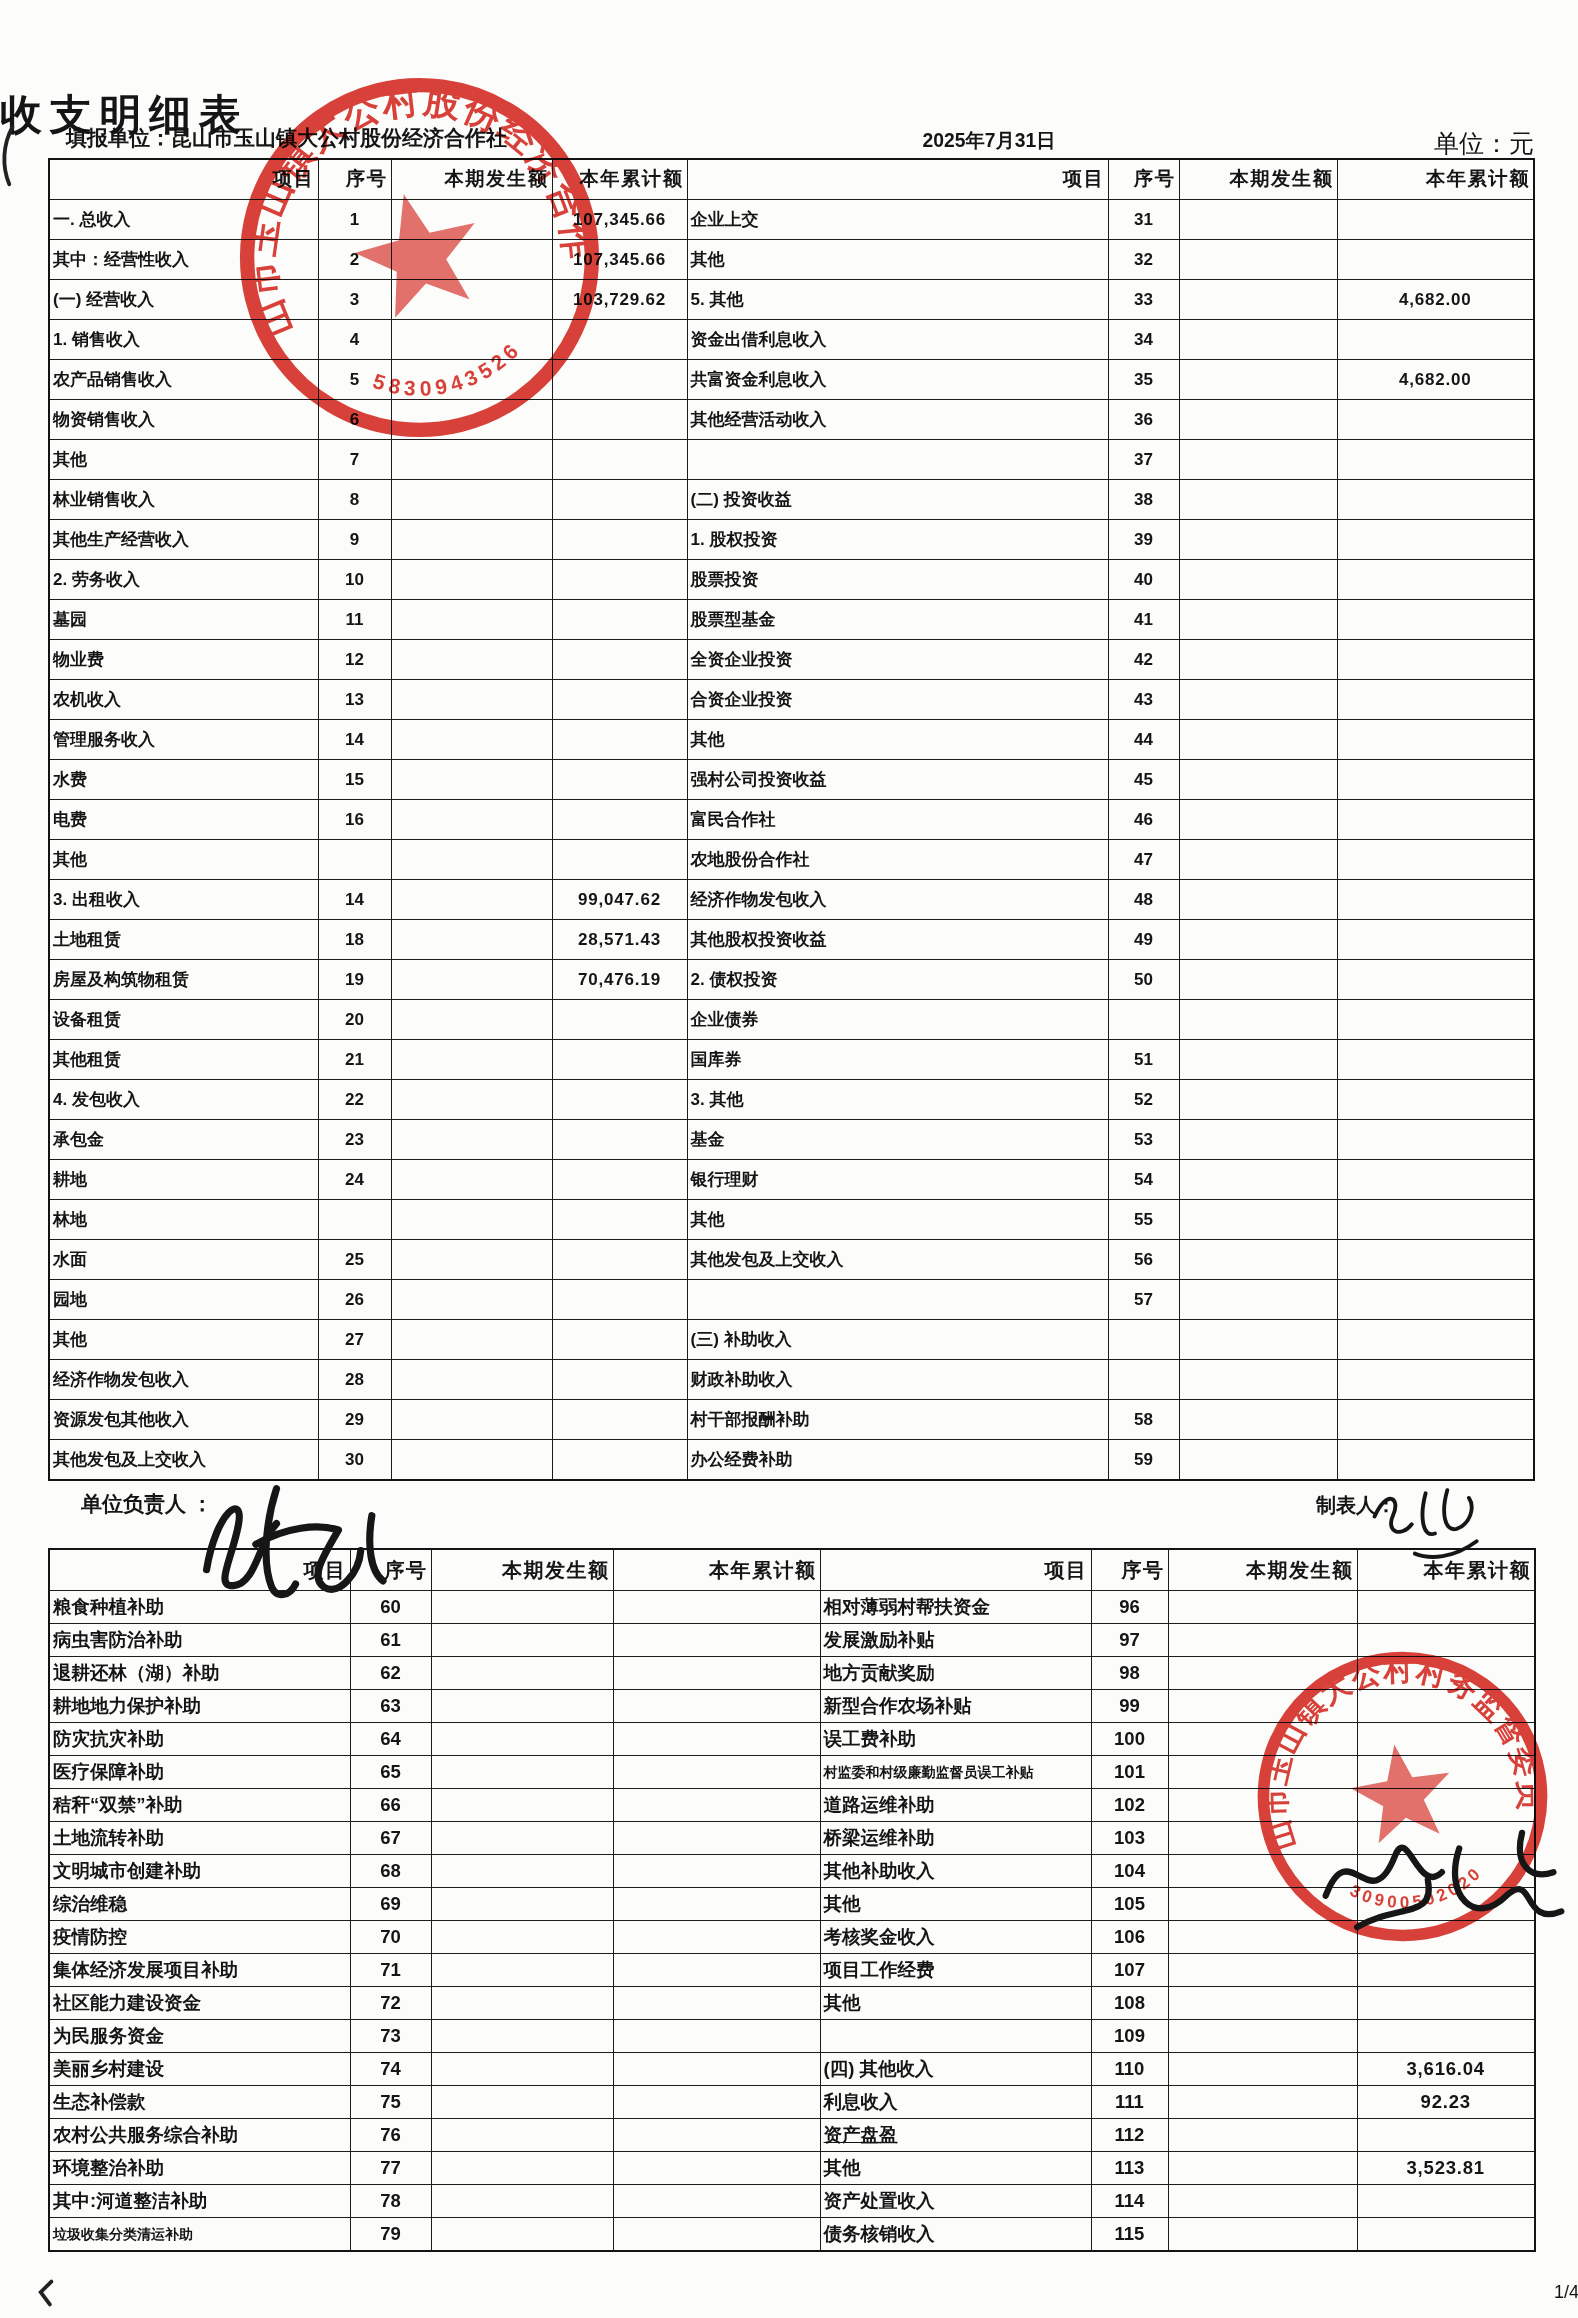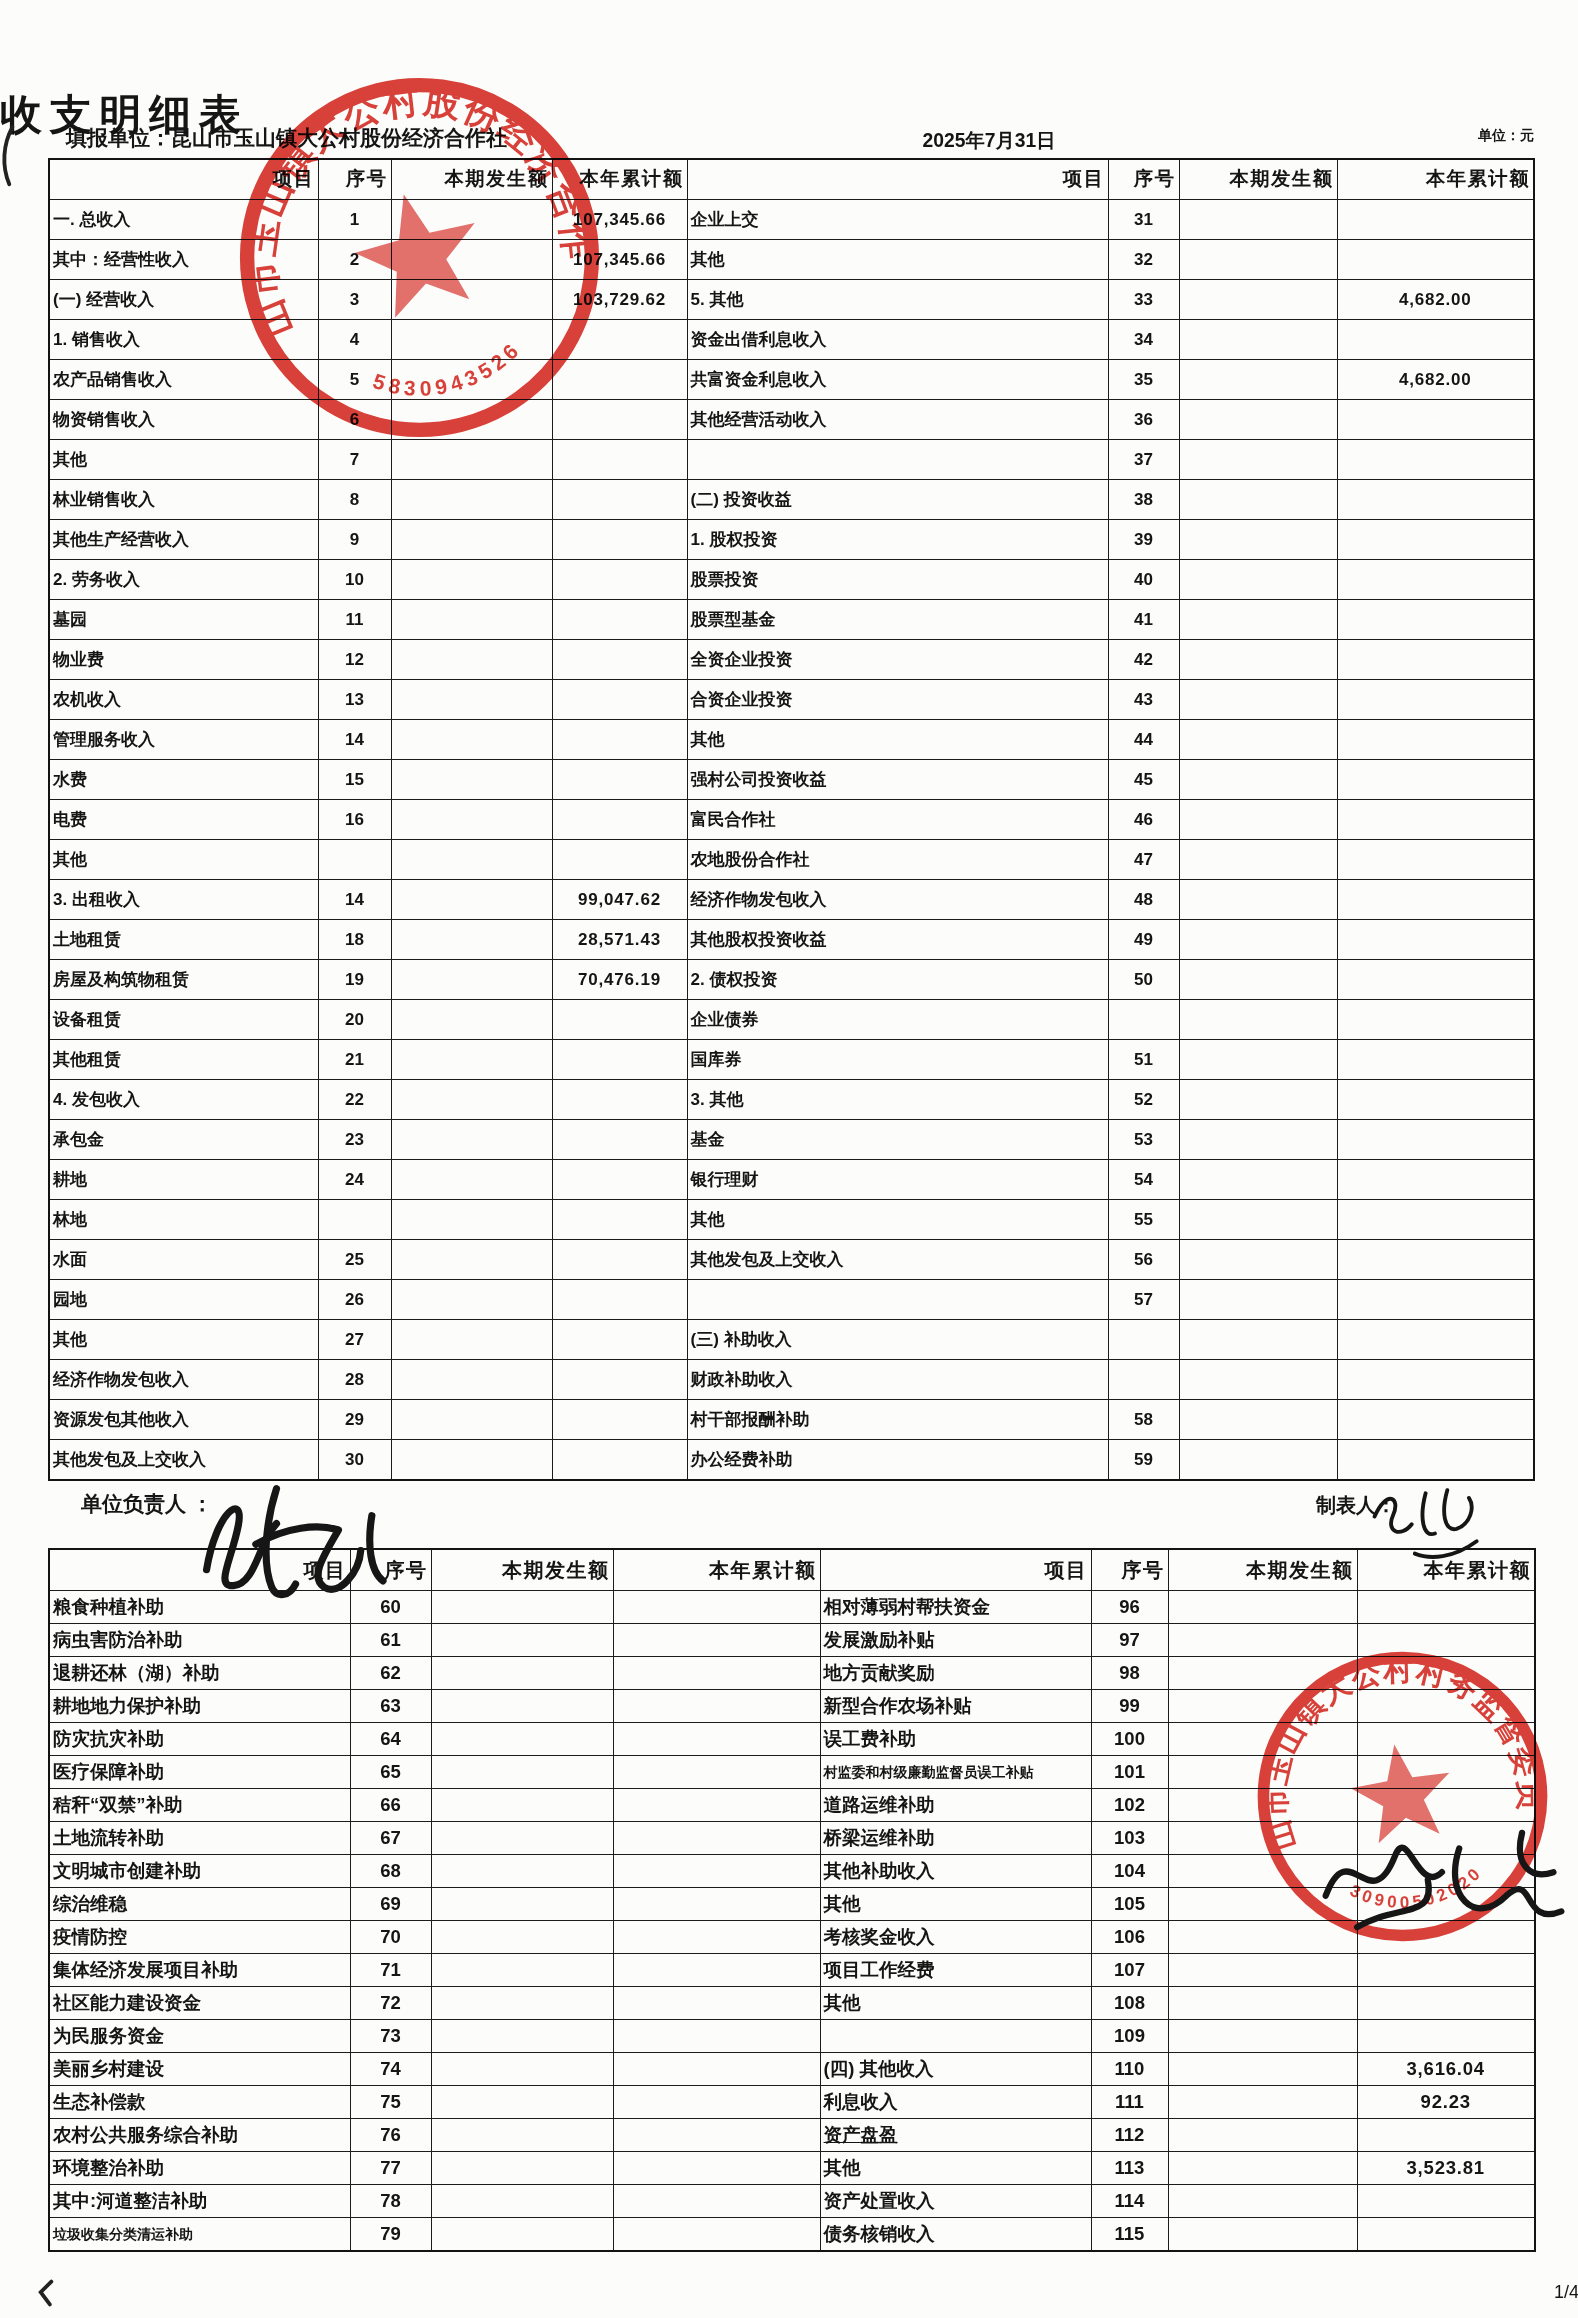--- a/index.html
+++ b/index.html
@@ -2,21 +2,21 @@
 <html style="font-size:12.4px"><head>
 <meta charset="utf-8">
 <style>
   html,body{margin:0;padding:0;background:#9a9a9a;}
   .page{position:relative;width:1579px;height:2319px;background:#fcfcfa;overflow:hidden;
         font-family:"Liberation Sans", sans-serif;color:#151515;}
   .title{position:absolute;top:87px;left:0;width:100%;text-align:left;
          font-size:42px;font-weight:bold;letter-spacing:7.7px;}
   .meta-label{position:absolute;top:124px;left:66px;font-size:21px;font-weight:bold;white-space:nowrap;}
   .meta-date{position:absolute;top:127px;left:989px;transform:translateX(-50%);font-size:19.3px;font-weight:bold;}
-  .meta-unit{position:absolute;top:127px;right:45px;font-size:14px;font-weight:bold;}
+  .meta-unit{position:absolute;top:127px;right:45px;font-size:25px;font-weight:normal;}
 
   .tbl{position:absolute;left:48px;width:1486px;border-collapse:collapse;table-layout:fixed;
        border:2.3px solid #141414;}
   .tbl th,.tbl td{border:1.5px solid #1c1c1c;overflow:hidden;white-space:nowrap;padding:0 3.1px;line-height:1.05;}
   .tbl th{font-weight:bold;text-align:right;letter-spacing:1.5px;}
   #table1{top:158px;}
   #table2{top:1548px;}
   #table1 th{height:39px;font-size:19.3px;}
   #table1 td{height:39px;font-size:17px;}
   #table2 th{height:40px;font-size:20px;}

